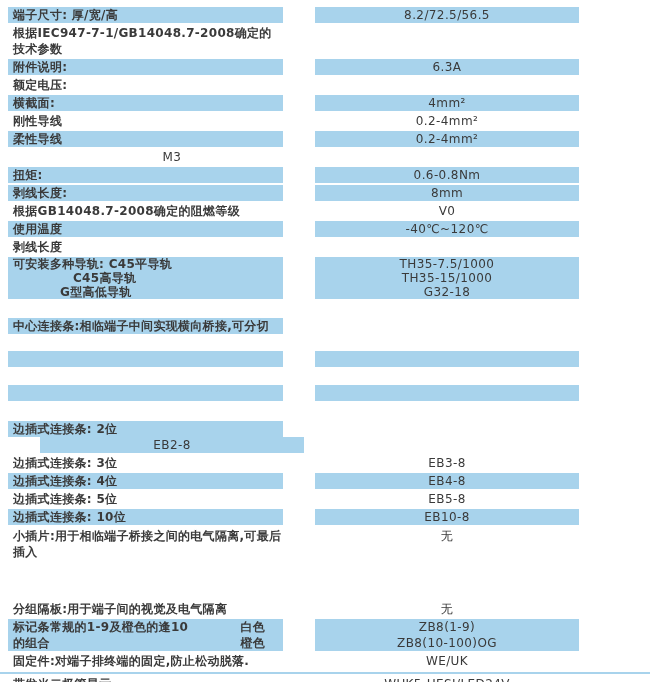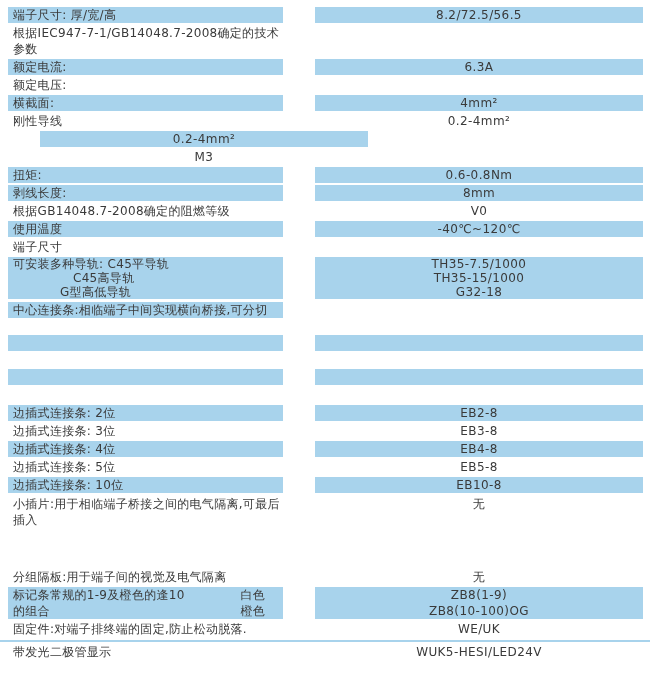--- a/index.html
+++ b/index.html
@@ -13,23 +13,24 @@
     width:650px;height:682px;
     box-sizing:border-box;
     padding:5px 7px 0 8px;
     overflow:hidden;
   }
   .trow{display:flex;margin-top:2px;}
   .lcell{
     width:275px;min-height:16px;
     box-sizing:border-box;padding-left:5px;
     letter-spacing:0.3px;
+    font-weight:bold;
   }
   .rcell{
-    width:328px;min-height:16px;margin-left:32px;
+    width:264px;min-height:16px;margin-left:32px;
     text-align:center;letter-spacing:0.4px;
   }
   .shaded{background:#a8d3ec;}
   .lline{line-height:16px;}
   .vline{line-height:16px;}
   .tight .lline,.tight .vline{line-height:14px;}
   .flexcell{display:flex;gap:48px;}
   .mainlabel{flex:1;}
   .sublabels{padding-right:18px;text-align:left;}
   .sublabels div{line-height:16px;}
@@ -52,21 +53,21 @@
       </div>
     </div>
     <div class="trow">
       <div class="lcell">
         <div class="lline">根据IEC947-7-1/GB14048.7-2008确定的技术参数</div>
       </div>
       <div class="rcell"></div>
     </div>
     <div class="trow">
       <div class="lcell shaded">
-        <div class="lline">额定电流:</div>
+        <div class="lline">附件说明:</div>
       </div>
       <div class="rcell shaded">
         <div class="vline">6.3A</div>
       </div>
     </div>
     <div class="trow">
       <div class="lcell">
         <div class="lline">额定电压:</div>
       </div>
     </div>
@@ -80,20 +81,23 @@
     </div>
     <div class="trow">
       <div class="lcell">
         <div class="lline">刚性导线</div>
       </div>
       <div class="rcell">
         <div class="vline">0.2-4mm²</div>
       </div>
     </div>
     <div class="trow">
+      <div class="lcell shaded">
+        <div class="lline">柔性导线</div>
+      </div>
       <div class="rcell shaded">
         <div class="vline">0.2-4mm²</div>
       </div>
     </div>
     <div class="trow">
       <div class="rcell">
         <div class="vline">M3</div>
       </div>
     </div>
     <div class="trow">
@@ -123,51 +127,51 @@
     <div class="trow">
       <div class="lcell shaded">
         <div class="lline">使用温度</div>
       </div>
       <div class="rcell shaded">
         <div class="vline">-40℃~120℃</div>
       </div>
     </div>
     <div class="trow">
       <div class="lcell">
-        <div class="lline">端子尺寸</div>
+        <div class="lline">剥线长度</div>
       </div>
       <div class="rcell"></div>
     </div>
     <div class="trow tight">
       <div class="lcell shaded">
         <div class="lline">可安装多种导轨:  C45平导轨</div>
         <div class="lline" style="padding-left: 60px;">C45高导轨</div>
         <div class="lline" style="padding-left: 47px;">G型高低导轨</div>
       </div>
       <div class="rcell shaded">
         <div class="vline">TH35-7.5/1000</div>
         <div class="vline">TH35-15/1000</div>
         <div class="vline">G32-18</div>
       </div>
     </div>
-    <div class="trow" style="margin-top: 3px;">
+    <div class="trow" style="margin-top: 19px;">
       <div class="lcell shaded">
         <div class="lline">中心连接条:相临端子中间实现横向桥接,可分切</div>
       </div>
       <div class="rcell"></div>
     </div>
     <div class="trow" style="margin-top: 17px;">
       <div class="lcell shaded"></div>
       <div class="rcell shaded"></div>
     </div>
     <div class="trow" style="margin-top: 18px;">
       <div class="lcell shaded"></div>
       <div class="rcell shaded"></div>
     </div>
-    <div class="trow" style="margin-top: 20px;">
+    <div class="trow" style="margin-top: 20px; flex-direction: column;">
       <div class="lcell shaded">
         <div class="lline">边插式连接条: 2位</div>
       </div>
       <div class="rcell shaded">
         <div class="vline">EB2-8</div>
       </div>
     </div>
     <div class="trow">
       <div class="lcell">
         <div class="lline">边插式连接条: 3位</div>

